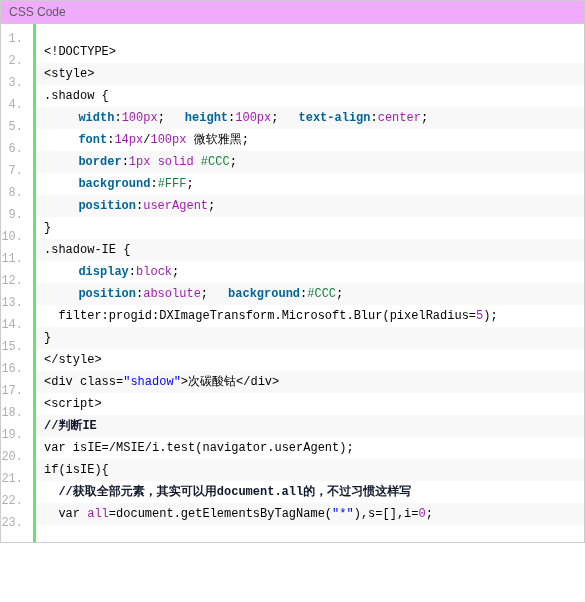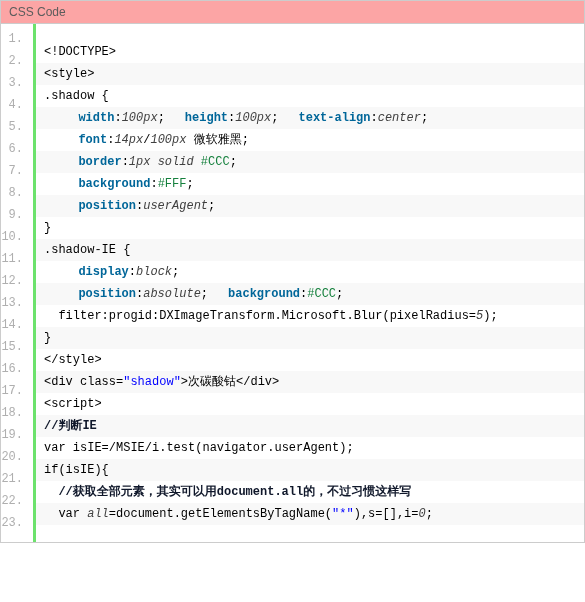--- a/index.html
+++ b/index.html
@@ -7,21 +7,21 @@
     padding: 0;
     font-family: Consolas, "Courier New", monospace;
     font-size: 12px;
     background: #fff;
   }
   .code-block {
     border: 1px solid #ccc;
     width: 583px;
   }
   .code-header {
-    background: #fca5a5;
+    background: #f0abfc;
     border-bottom: 1px solid #ccc;
     padding: 4px 8px;
     font-family: Arial, sans-serif;
     font-size: 12px;
     color: #5c5c5c;
   }
   .code-body {
     display: flex;
   }
   .gutter {
@@ -47,21 +47,21 @@
     height: 22px;
     line-height: 22px;
     white-space: pre;
     padding-left: 8px;
   }
   .line:nth-child(even) {
     background: #f8f8f8;
   }
   .plain { color: #000; }
   .keyword { color: #006699; font-weight: bold; margin-left: 20px; }
-  .value { color: #404040; font-style: italic; }
+  .value { color: #a21caf; }
   .color1 { color: #15803d; }
   .string { color: #0000ff; }
   .comments { color: #0f172a; font-weight: bold; }
 </style>
 </head>
 <body>
 
 <div class="code-block">
   <div class="code-header">CSS Code</div>
   <div class="code-body">

